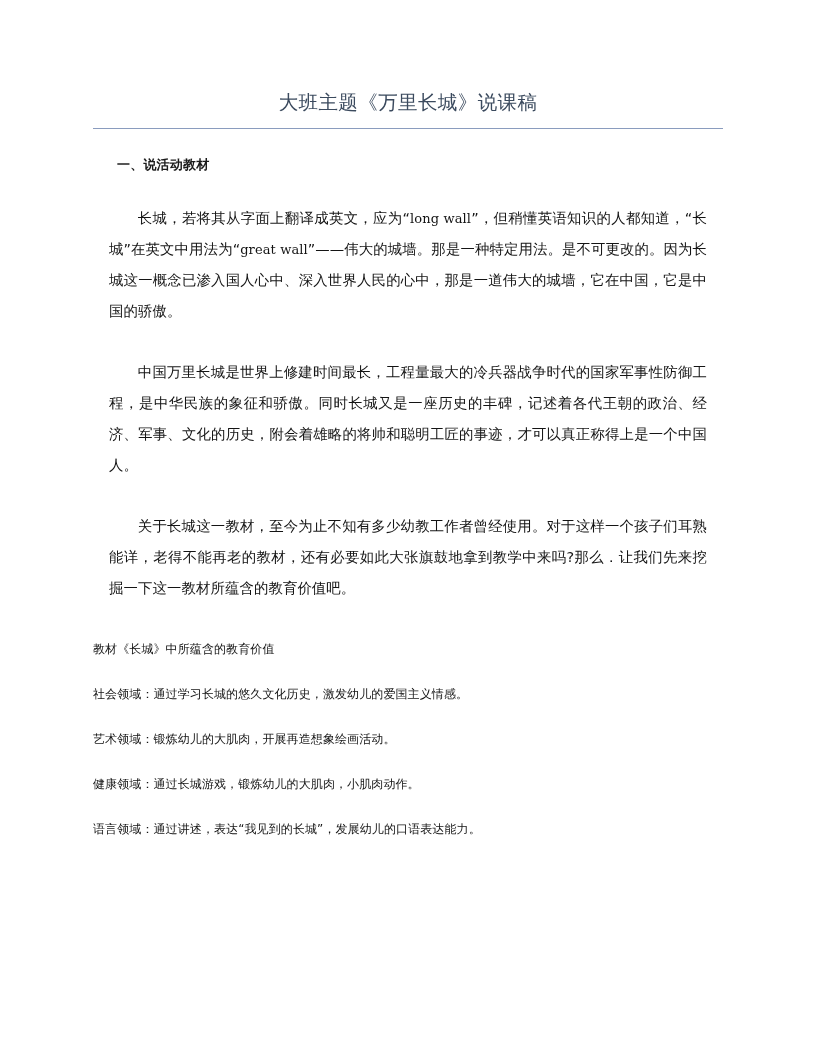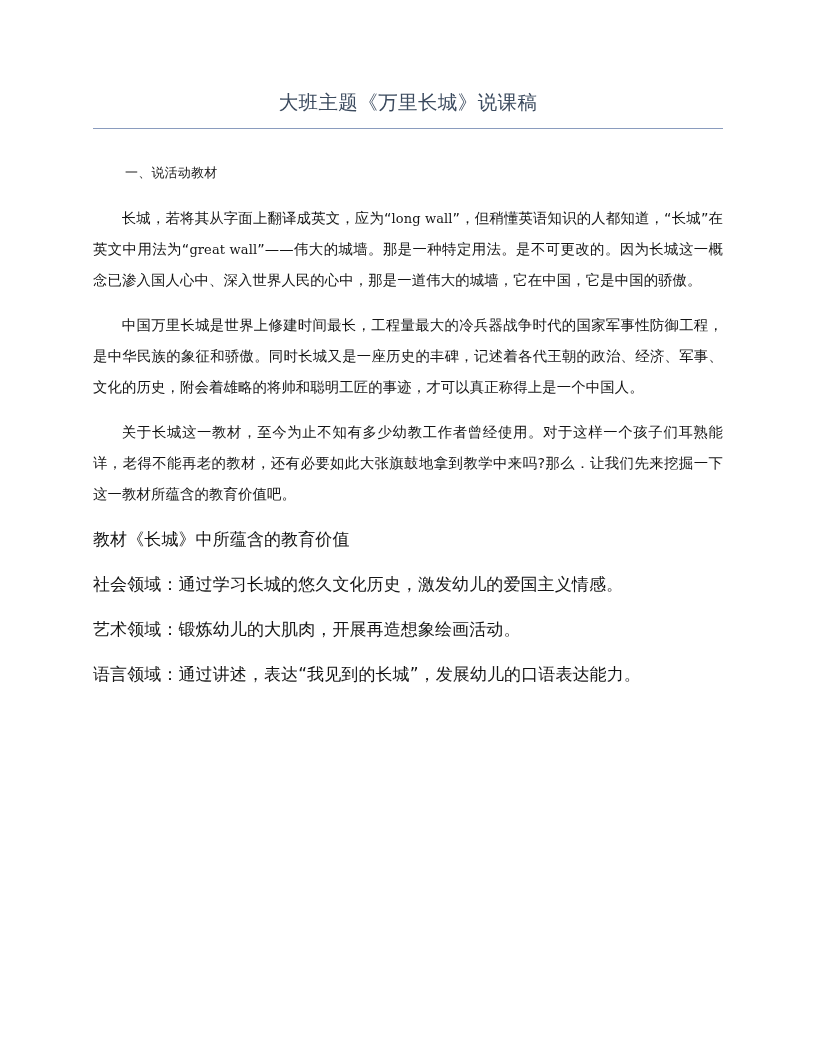--- a/index.html
+++ b/index.html
@@ -45,46 +45,46 @@
 
   .title-rule {
     height: 0;
     border: 0;
     border-top: 1.4px solid #8a9cbe;
     margin: 0 0 0 0;
     width: 630px;
   }
 
   .section-heading {
-    margin: 8px;
+    margin: 0;
     padding: 26px 0 0 0;
     font-size: 13px;
     line-height: 20px;
     color: #1a1a1a;
     text-indent: 24px;
-    font-weight: normal;
+    font-weight: bold;
     letter-spacing: 0.2px;
   }
 
   p.body-para {
-    margin: 0;
+    margin: 16px;
     padding: 14px 0 0 0;
     font-size: 14.4px;
     line-height: 31px;
     color: #141414;
     text-align: justify;
     text-justify: inter-ideograph;
     text-indent: 2em;
     letter-spacing: 0.1px;
   }
 
   p.flush-para {
     margin: 0;
     padding: 14px 0 0 0;
-    font-size: 17px;
+    font-size: 12px;
     line-height: 31px;
     color: #141414;
     text-align: justify;
     text-justify: inter-ideograph;
     text-indent: 0;
     letter-spacing: 0.1px;
   }
 
   p.body-para:first-of-type {
     padding-top: 12px;
@@ -113,18 +113,19 @@
 
     <p class="body-para">关于长城这一教材，至今为止不知有多少幼教工作者曾经使用。对于这样一个孩子们耳熟能详，老得不能再老的教材，还有必要如此大张旗鼓地拿到教学中来吗?那么．让我们先来挖掘一下这一教材所蕴含的教育价值吧。</p>
 
     <p class="flush-para">教材《长城》中所蕴含的教育价值</p>
 
 
     <p class="flush-para">社会领域：通过学习长城的悠久文化历史，激发幼儿的爱国主义情感。</p>
 
     <p class="flush-para">艺术领域：锻炼幼儿的大肌肉，开展再造想象绘画活动。</p>
 
+    <p class="flush-para">健康领域：通过长城游戏，锻炼幼儿的大肌肉，小肌肉动作。</p>
 
     <p class="flush-para">语言领域：通过讲述，表达“我见到的长城”，发展幼儿的口语表达能力。</p>
 
 
   </div>
 </div>
 
 </body></html>

